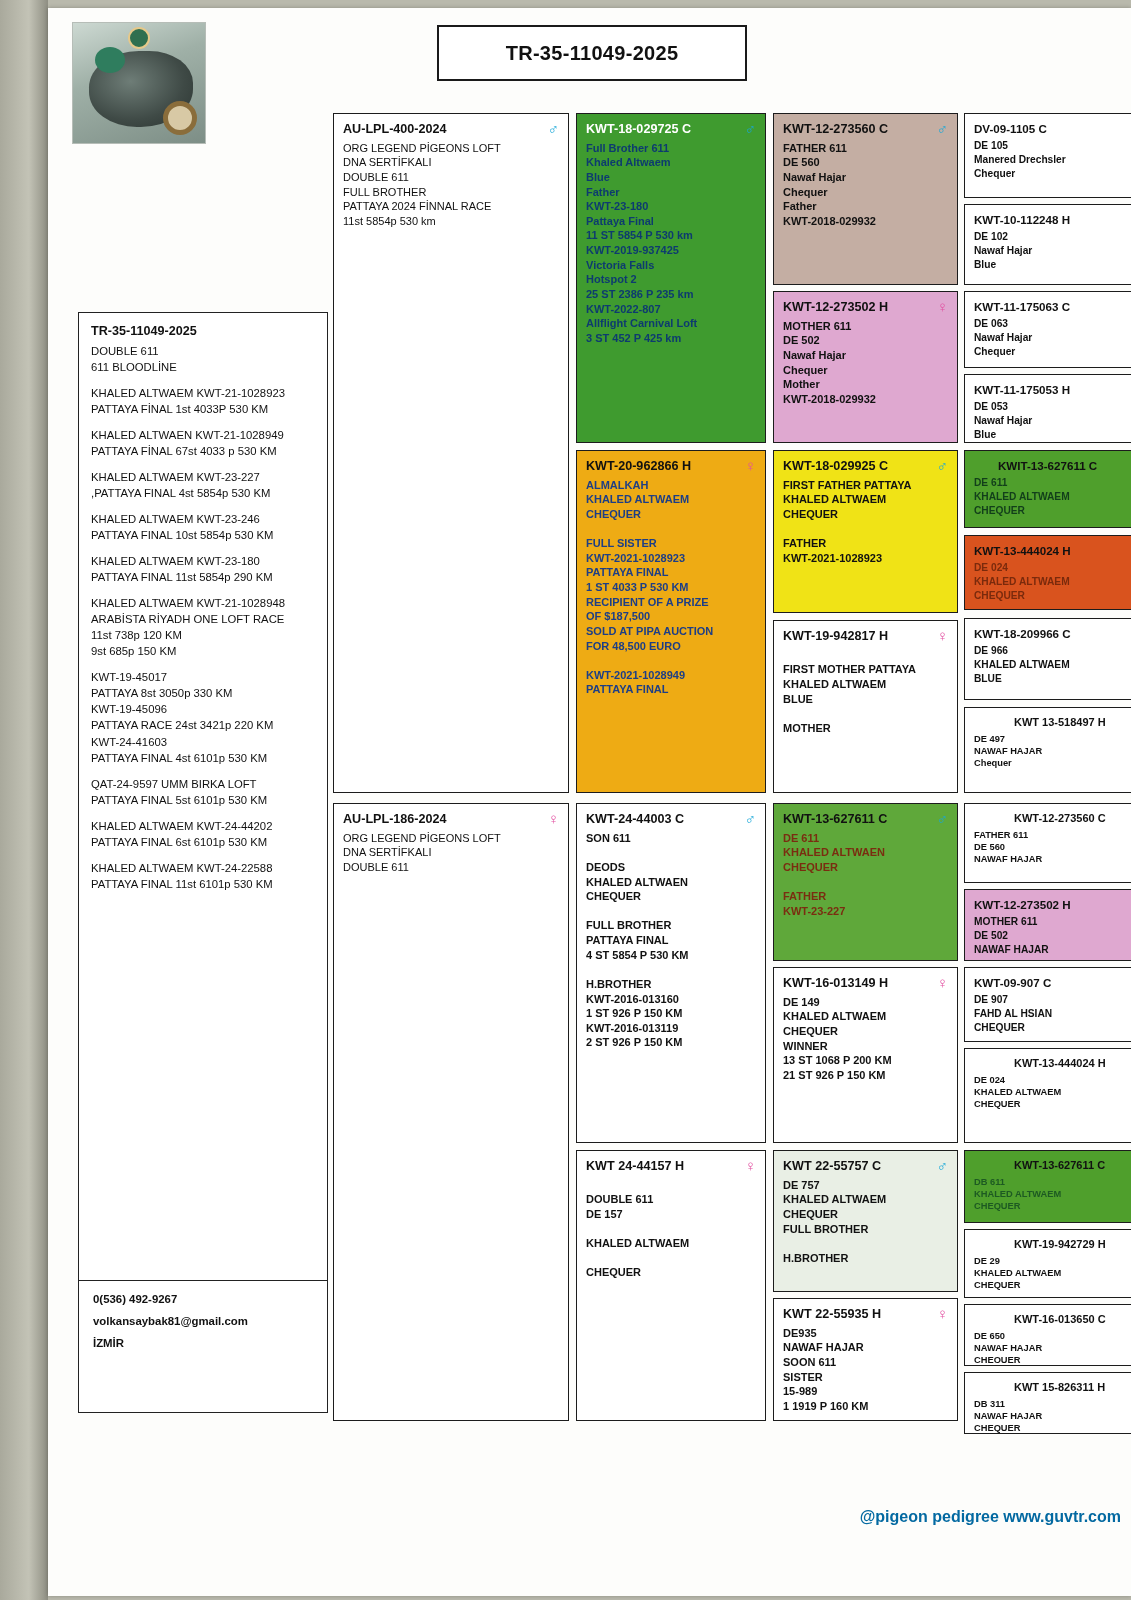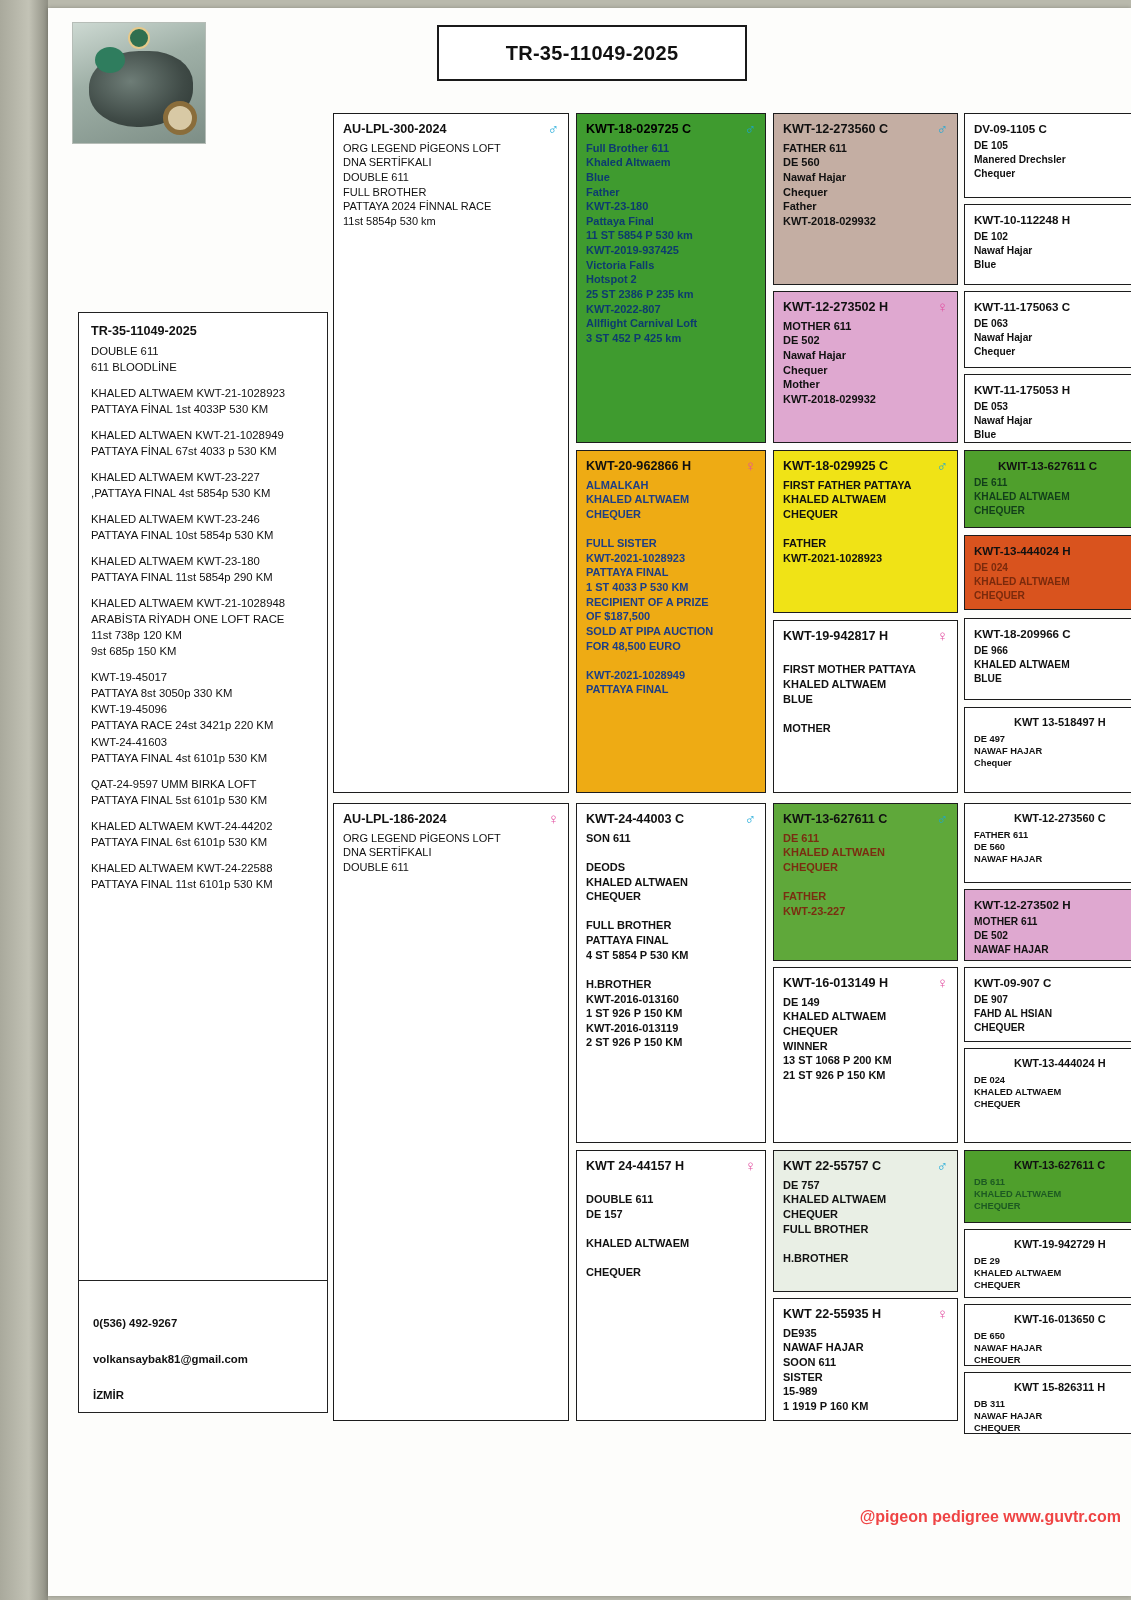--- a/index.html
+++ b/index.html
@@ -59,24 +59,24 @@
     padding:10px 12px; font-size:11.3px; line-height:1.42; color:#111;
   }
   .left-panel .lp-title { font-weight:bold; font-size:12.6px; margin-bottom:2px;}
   .left-panel p { margin:0 0 10px 0; white-space:pre-line; }
   .owner-box {
     position:absolute; left:78px; top:1280px; width:250px; height:133px;
     border:1px solid #222; background:#fff;
     padding:12px 14px; color:#111;
   }
   .owner-box .nm { font-size:16px; font-weight:bold; line-height:1.35; margin-bottom:12px;}
-  .owner-box .ln { font-size:11.4px; font-weight:bold; margin-bottom:10px;margin-top:24px;}
+  .owner-box .ln { font-size:11.4px; font-weight:bold; margin-bottom:10px;}
   .footer {
     position:absolute; right:6px; bottom:70px;
-    font-size:16px; font-weight:bold; color:#ef4444;
+    font-size:16px; font-weight:bold; color:#0369a1;
   }
   
   .cell {
     position:absolute;
     border:1px solid #1c1c1c;
     padding:7px 9px;
     font-size:11px;
     line-height:1.33;
     color:#111;
     overflow:hidden;
@@ -146,40 +146,40 @@
   </div>
 
   <div class="owner-box" style="left:30px; top:1272px;">
     <div class="ln">0(536) 492-9267</div>
     <div class="ln">volkansaybak81@gmail.com</div>
     <div class="ln">İZMİR</div>
   </div>
 
   <div class="cell" style="left:285px; top:105px; width:236px; height:680px; background:#ffffff;">
     <div class="sex m">♂</div>
-    <div class="hdr">AU-LPL-300-2024</div>
+    <div class="hdr">AU-LPL-400-2024</div>
     <div class="body">ORG LEGEND PİGEONS LOFT
 DNA  SERTİFKALI
 DOUBLE 611
 FULL BROTHER
 PATTAYA 2024 FİNNAL RACE
 11st 5854p  530 km</div>
   </div>
 
   <div class="cell" style="left:285px; top:795px; width:236px; height:618px; background:#ffffff;">
     <div class="sex f">♀</div>
     <div class="hdr">AU-LPL-186-2024</div>
     <div class="body">ORG LEGEND PİGEONS LOFT
 DNA  SERTİFKALI
 DOUBLE 611</div>
   </div>
 
   <div class="cell bold-body" style="left:528px; top:105px; width:190px; height:330px; background:#3f9b2f; color:#0d3b6f;">
     <div class="sex m">♂</div>
-    <div class="hdr" style="color:#000000;">KWT-18-029725 C</div>
+    <div class="hdr" style="color:#ffffff;">KWT-18-029725 C</div>
     <div class="body">Full Brother 611
 Khaled Altwaem
 Blue
 Father
 KWT-23-180
 Pattaya Final
 11 ST 5854 P 530 km
 KWT-2019-937425
 Victoria Falls
 Hotspot 2

